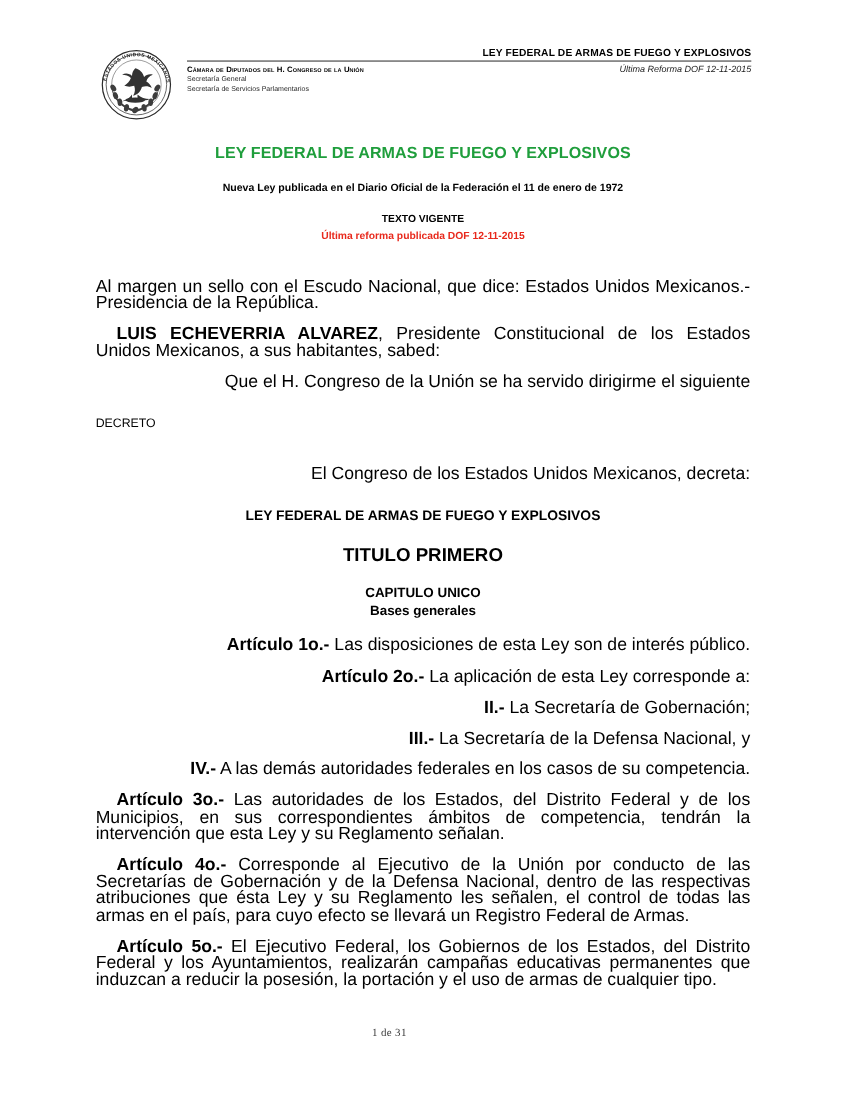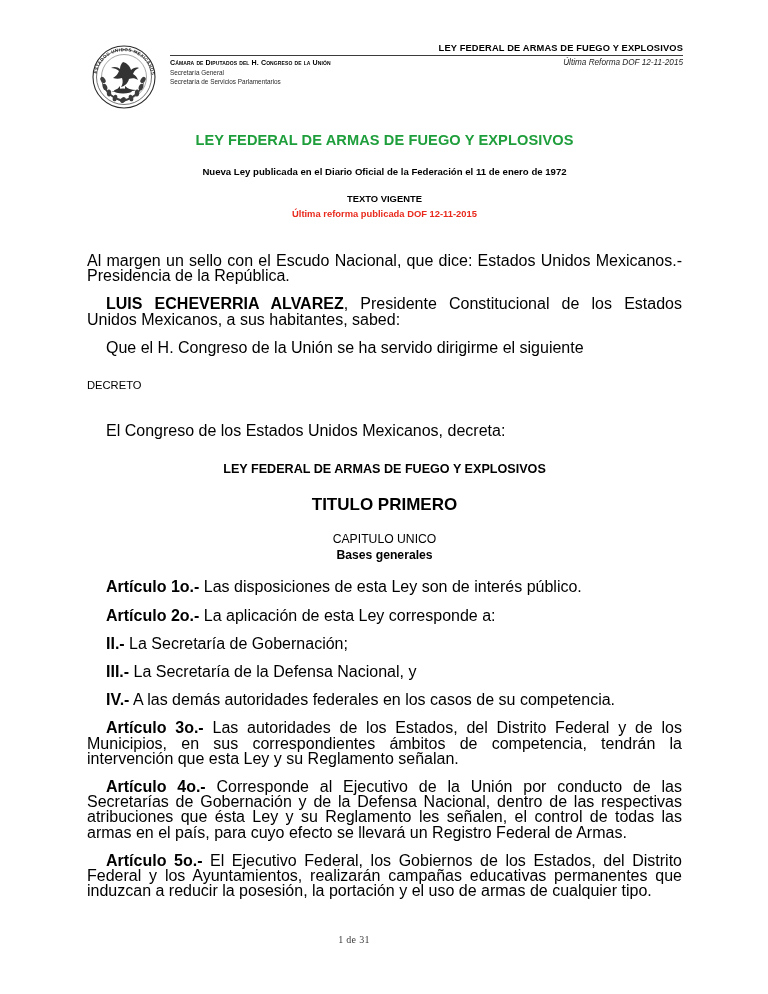--- a/index.html
+++ b/index.html
@@ -136,21 +136,21 @@
     font-size: 16px;
     line-height: 15.2px;
     text-align: justify;
     text-justify: inter-word;
     color: #000;
   }
   p.para.indent {
     text-indent: 19px;
   }
   p.para.nojust {
-    text-align: left;
+    text-align: right;
   }
   .b { font-weight: bold; }
   .decreto-line {
     margin: 0 0 16px 0;
     text-align: left;
     font-size: 11.2px;
     line-height: 15.2px;
   }
 
   .heading-law {
@@ -162,21 +162,21 @@
   }
   .heading-titulo {
     text-align: center;
     font-weight: bold;
     font-size: 17px;
     line-height: 16px;
     margin: 0;
   }
   .heading-capitulo {
     text-align: center;
-    font-weight: normal;
+    font-weight: bold;
     font-size: 12.2px;
     line-height: 16px;
     margin: 0;
   }
   .heading-bases {
     text-align: center;
     font-weight: bold;
     font-size: 12.2px;
     line-height: 16px;
     margin: 0;

